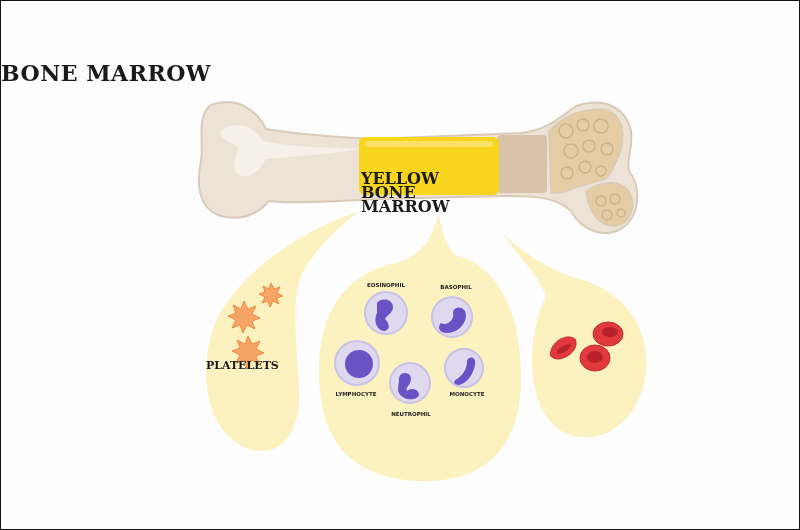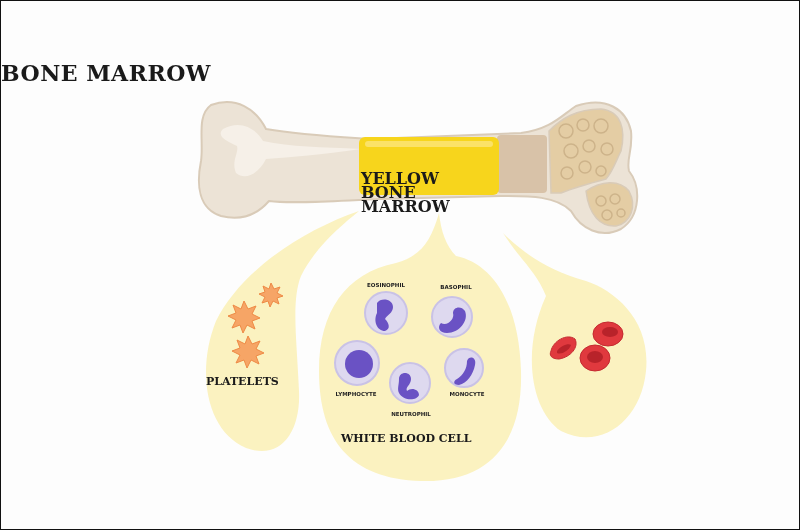--- a/index.html
+++ b/index.html
@@ -77,21 +77,20 @@
       <ellipse cx="609" cy="331" rx="8" ry="5" fill="#b8232a"></ellipse>
       <ellipse cx="594" cy="357" rx="15" ry="13" fill="#e0393e" stroke="#c42a30" stroke-width="1"></ellipse>
       <ellipse cx="594" cy="356" rx="8" ry="6" fill="#b8232a"></ellipse>
       <path d="M550,350 C552,340 566,332 574,338 C578,346 570,356 558,358 C550,358 548,354 550,350 Z" fill="#e0393e" stroke="#c42a30" stroke-width="1"></path>
       <path d="M556,350 C560,344 568,342 570,344 C568,350 560,354 556,352 Z" fill="#b8232a"></path>
     </g>
   </svg>
 
   <div class="lbl title">BONE MARROW</div>
   <div class="lbl ybm">YELLOW BONE MARROW</div>
-  <div class="lbl big" style="left:205px; width:80px; top:374px;">PLATELETS</div>
-  <div class="lbl big" style="left:340px; width:160px; top:431px;">WHITE BLOOD CELL</div>
+  <div class="lbl big" style="left:205px; width:80px; top:358px;">PLATELETS</div>
 
   <div class="small" style="left:355px; width:60px; top:281px;">EOSINOPHIL</div>
   <div class="small" style="left:425px; width:60px; top:283px;">BASOPHIL</div>
   <div class="small" style="left:325px; width:60px; top:390px;">LYMPHOCYTE</div>
   <div class="small" style="left:380px; width:60px; top:410px;">NEUTROPHIL</div>
   <div class="small" style="left:436px; width:60px; top:390px;">MONOCYTE</div>
 </div>
 
 </body></html>

